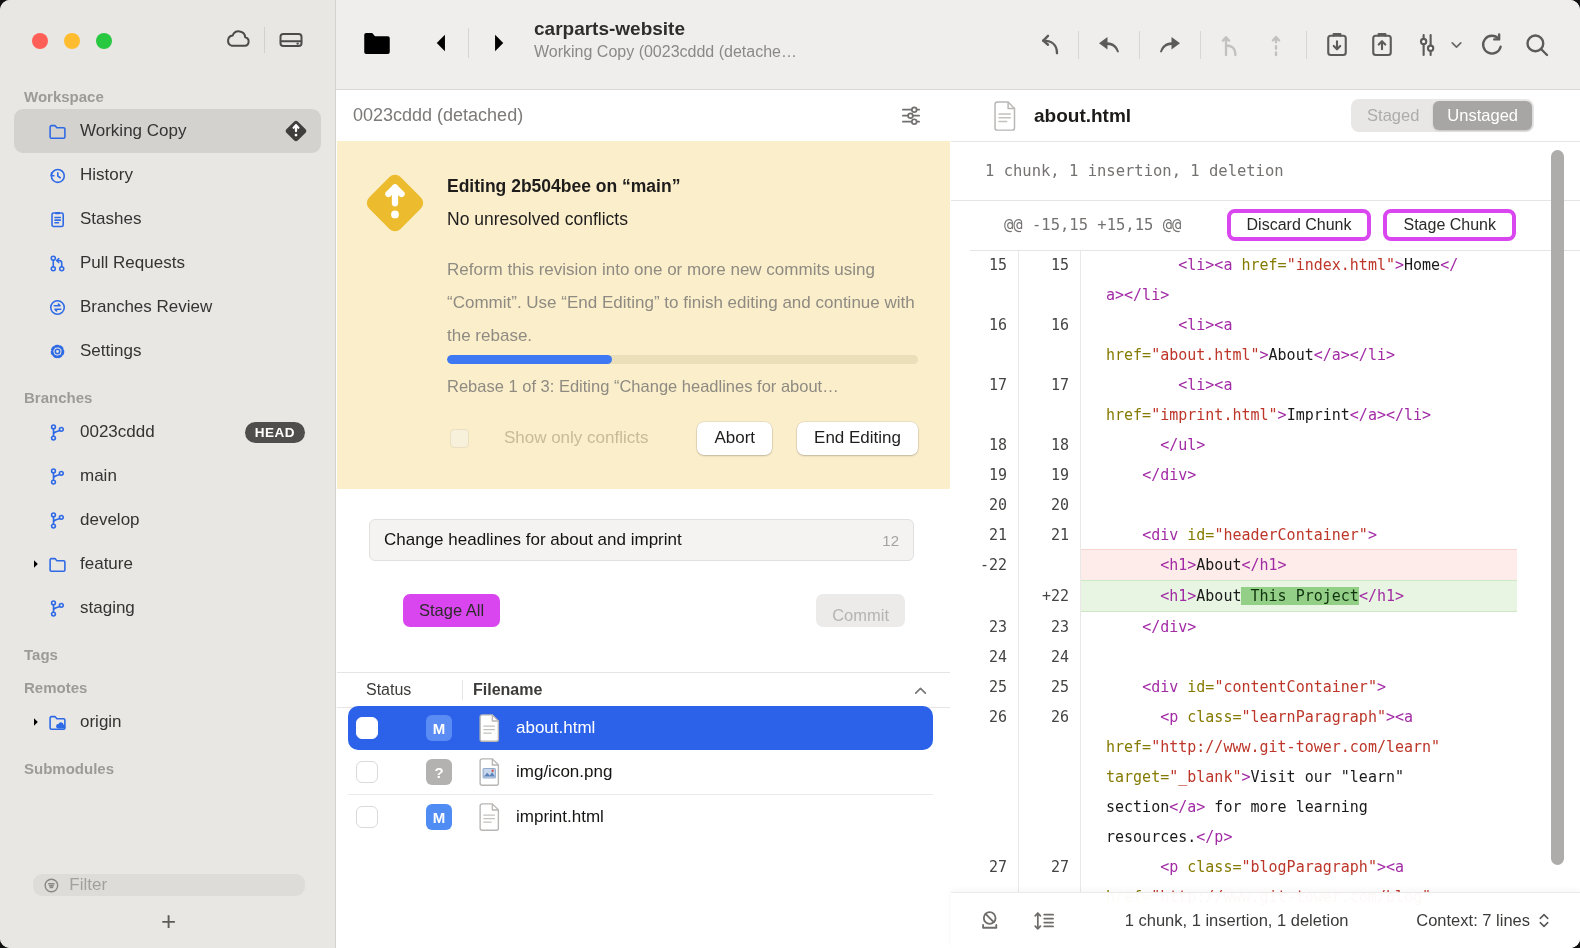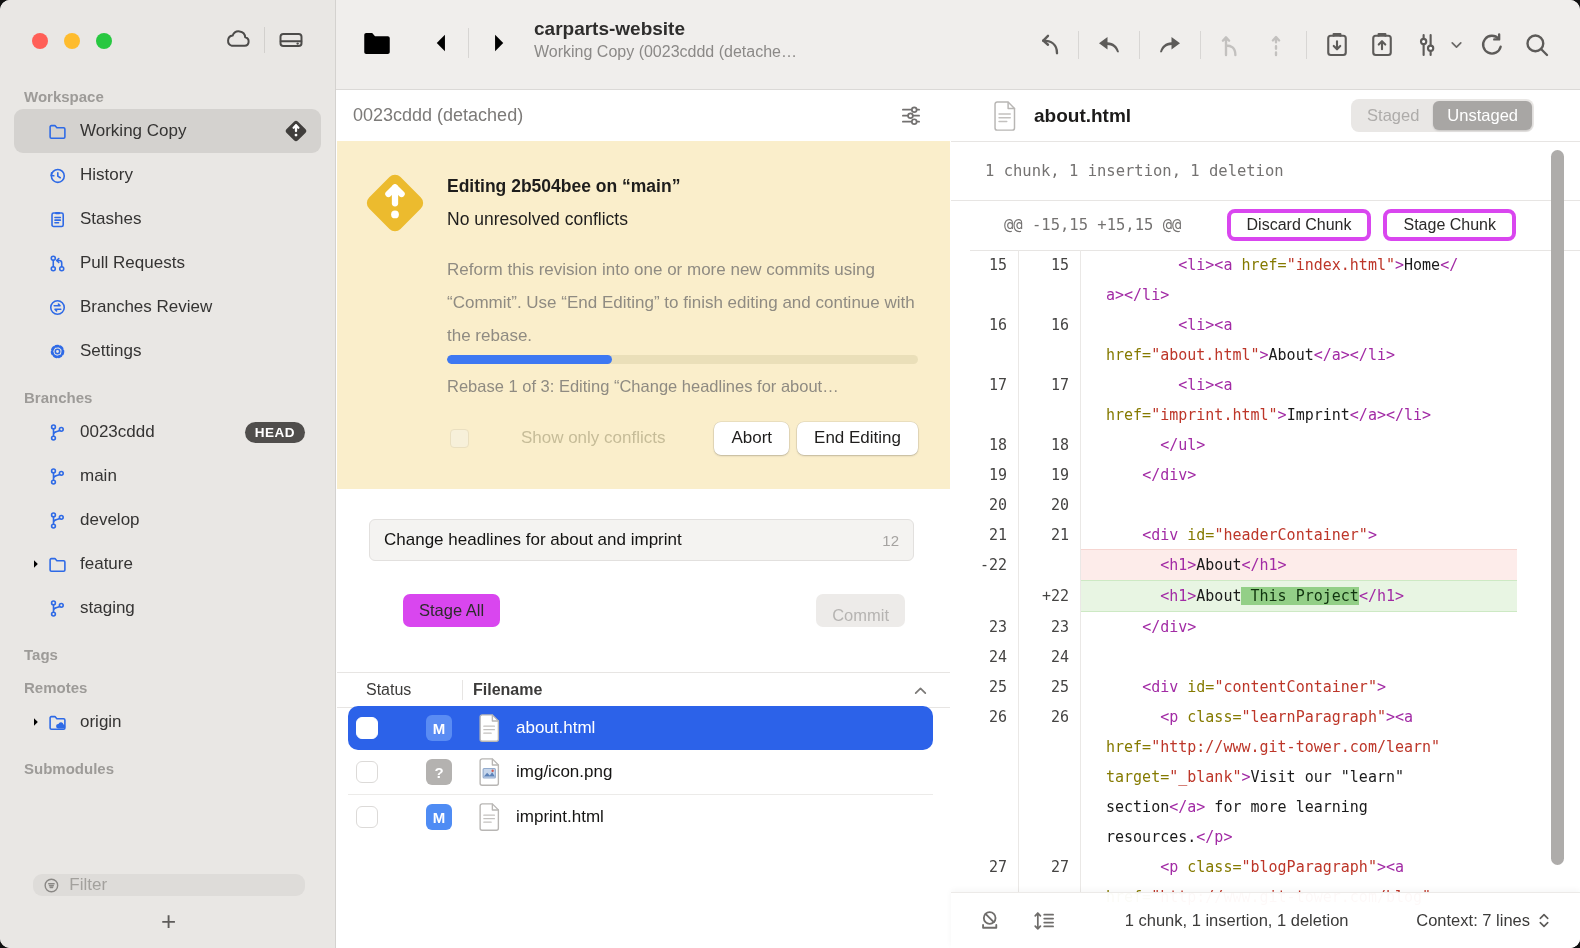--- a/index.html
+++ b/index.html
@@ -53,21 +53,21 @@
   .banner .dia{position:absolute;left:22px;top:26px;width:72px;height:72px;color:#ecbb2e;}
   .bn-title{position:absolute;left:110px;top:35px;font-size:17.5px;font-weight:bold;color:#1e1d1c;}
   .bn-sub{position:absolute;left:110px;top:68px;font-size:17.5px;color:#1e1d1c;}
   .bn-body{position:absolute;left:110px;top:112px;width:475px;font-size:17px;line-height:33px;color:#8f8b82;}
   .bn-progress{position:absolute;left:110px;top:214px;width:471px;height:9px;border-radius:5px;background:#eadfb9;overflow:hidden;}
   .bn-progress .fill{height:100%;background:#3e78f2;border-radius:5px;}
   .bn-plabel{position:absolute;left:110px;top:236px;width:480px;font-size:16.5px;color:#8f8b82;white-space:nowrap;overflow:hidden;}
   .bn-controls{position:absolute;left:113px;right:32px;top:280px;height:34px;display:flex;align-items:center;}
   .bn-check{width:17px;height:17px;border-radius:4px;background:#f7f0da;border:1px solid #eadfc0;}
   .bn-check-label{margin-left:11px;font-size:17px;color:#c6bc98;flex:1;text-align:center;}
-  .bn-btn{height:33px;padding:0 17px;background:#fff;border:none;border-radius:7px;font-size:17px;color:#1f1e1d;box-shadow:0 0 0 0.5px rgba(0,0,0,.12),0 1px 2px rgba(0,0,0,.18);margin-left:8px;font-family:inherit;cursor:pointer;}
+  .bn-btn{height:33px;padding:0 17px;background:#fff;border:none;border-radius:7px;font-size:17px;color:#1f1e1d;box-shadow:0 0 0 0.5px rgba(0,0,0,.12),0 1px 2px rgba(0,0,0,.18);margin-left:25px;font-family:inherit;cursor:pointer;}
   .commit-box{position:absolute;left:32px;top:429px;width:545px;height:42px;background:#f4f3f1;border:1px solid #e2e0de;border-radius:6px;box-sizing:border-box;display:flex;align-items:center;}
   .commit-box input{flex:1;border:none;background:transparent;outline:none;font-size:17px;color:#141312;padding:0 14px;font-family:inherit;}
   .commit-count{font-size:15px;color:#a5a3a1;padding-right:14px;}
   .commit-actions{position:absolute;left:32px;right:45px;top:504px;height:33px;display:flex;align-items:center;}
   .btn-stage-all{height:33px;padding:0 16px;background:#d946ef;border:none;border-radius:7px;font-size:16.5px;color:#2d2c2b;font-family:inherit;cursor:pointer;margin-left:34px;}
   .btn-commit{height:33px;padding:12px 16px;background:#edebe9;border:none;border-radius:7px;font-size:16.5px;color:#b6b4b2;margin-left:auto;font-family:inherit;}
   .ftab-head{position:absolute;left:0;right:0;top:582px;height:34px;border-top:1px solid #e7e5e3;border-bottom:1px solid #e7e5e3;display:flex;align-items:center;font-size:16px;color:#3c3b3a;}
   .ftab-head .c1{margin-left:29px;width:96px;}
   .ftab-head .csep{width:1px;height:20px;background:#e7e5e3;margin-right:10px;}
   .ftab-head .c2{font-weight:bold;flex:1;}

